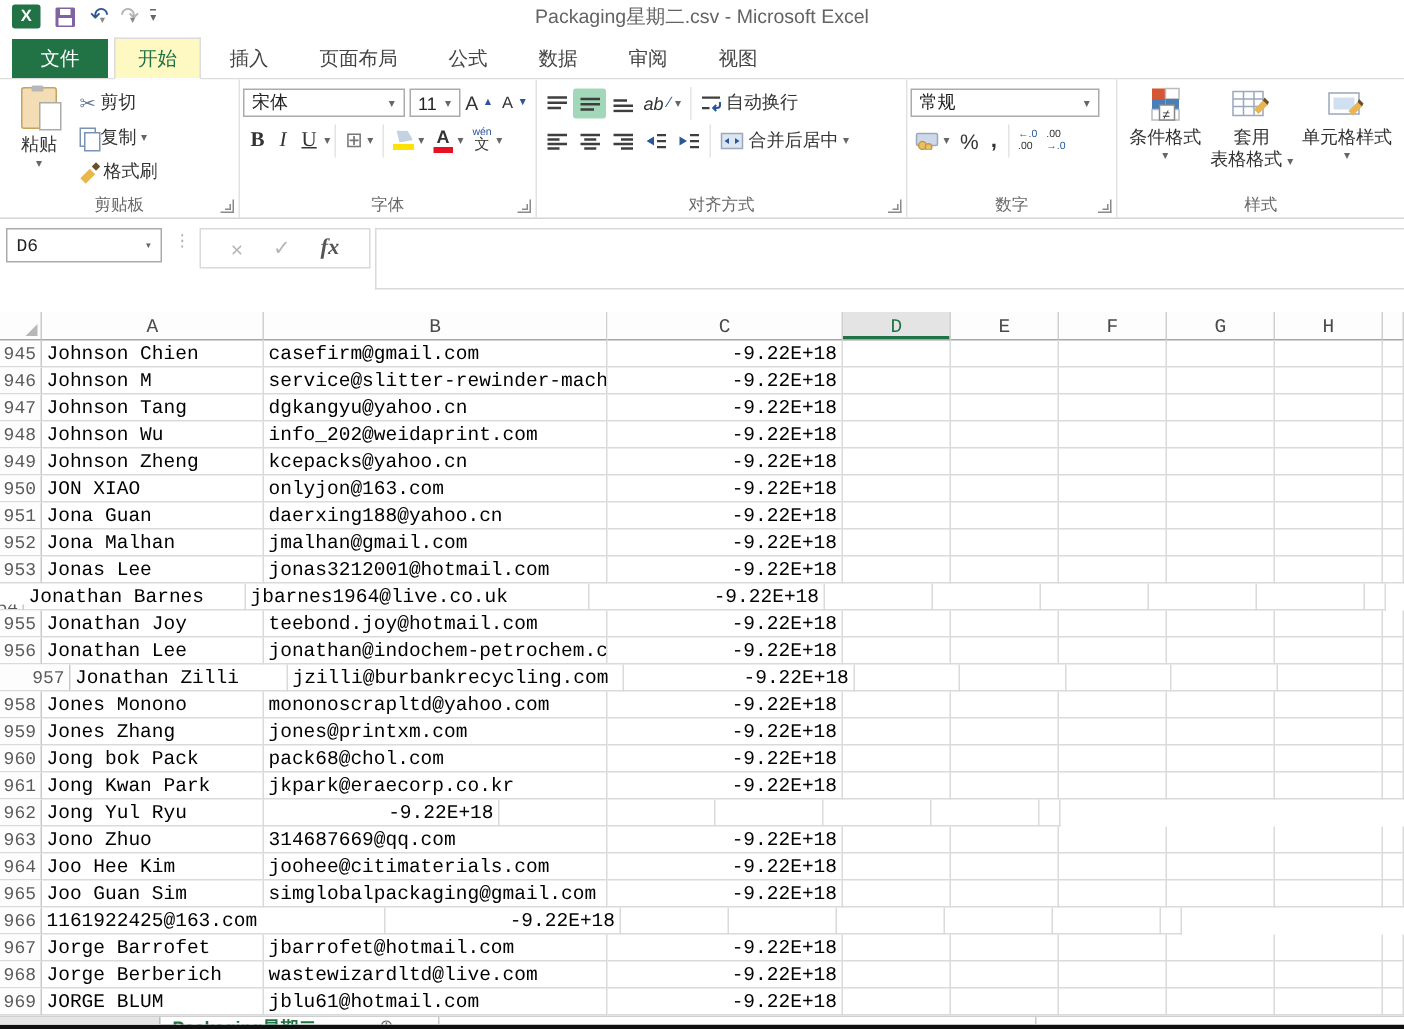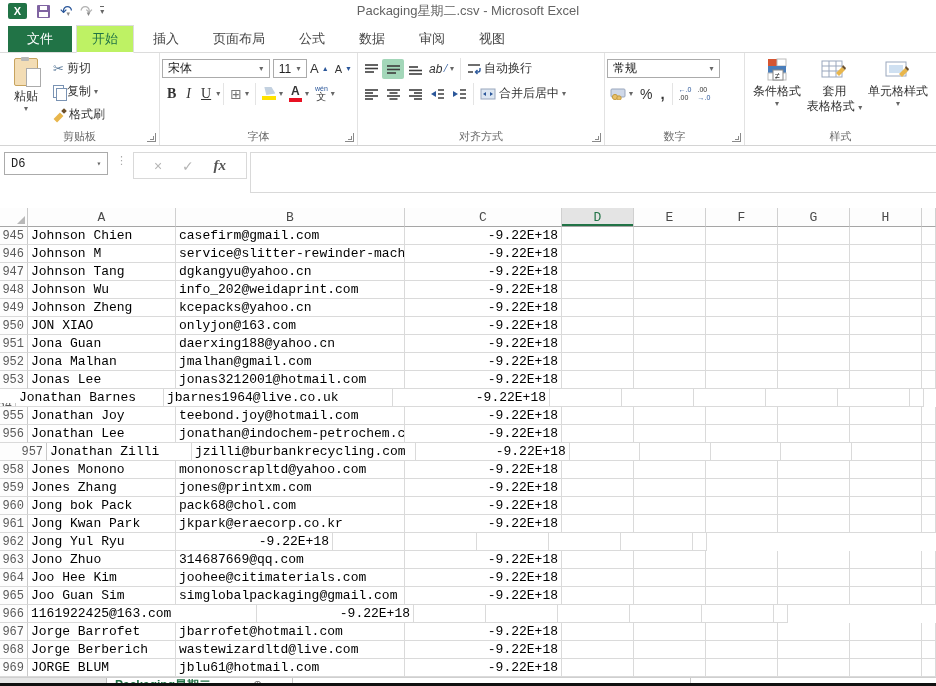--- a/index.html
+++ b/index.html
@@ -18,21 +18,21 @@
   .redo-ic{color:#b3b3b3;font-size:15px;line-height:1;}
   .qcaret{font-size:7px;color:#888;margin-left:-6px;}
   .custom-qat{font-size:8px;color:#666;border-top:1px solid #666;line-height:1;padding-top:1px;}
   .wintitle{position:absolute;left:0;right:0;text-align:center;font-size:13px;color:#636363;}
 
   
   .tabrow{height:30px;display:flex;align-items:flex-end;border-bottom:1px solid #dcdcdc;background:#fff;}
   .tab-file{background:#217346;color:#fff;font-size:13px;padding:0 19px;height:26px;
             display:flex;align-items:center;margin-left:8px;}
   .tab{font-size:13px;color:#444;padding:0 15px;height:26px;display:flex;align-items:center;margin-left:4px;}
-  .tab.active{color:#217346;background:#bef264;border:1px solid #dcdcdc;border-bottom:1px solid #fff;margin-bottom:-1px;}
+  .tab.active{color:#217346;background:#fef9c3;border:1px solid #dcdcdc;border-bottom:1px solid #fff;margin-bottom:-1px;}
 
   
   .ribbon{height:92px;display:flex;background:#fff;border-bottom:1px solid #d4d4d4;position:relative;}
   .group{position:relative;border-right:1px solid #e2e2e2;padding:3px 2px 15px 2px;box-sizing:border-box;}
   .grp-label{position:absolute;bottom:1px;left:0;right:0;text-align:center;font-size:11px;color:#696969;}
   .dlg{position:absolute;right:3px;bottom:3px;width:8px;height:8px;border-right:1px solid #8a8a8a;border-bottom:1px solid #8a8a8a;}
   .dlg::after{content:"";position:absolute;right:1px;bottom:1px;width:3px;height:3px;
               border-right:1px solid #8a8a8a;border-bottom:1px solid #8a8a8a;}
   .rrow{display:flex;align-items:center;height:25px;}
   .sbtn{display:flex;align-items:center;gap:3px;font-size:12px;color:#333;padding:1px 3px;white-space:nowrap;}
@@ -326,21 +326,21 @@
           <span>合并后居中</span>
           <span class="caret">▾</span>
           </span>
       </div>
       <span class="grp-label">对齐方式</span>
       <span class="dlg"></span>
     </div>
 
     <div class="group g-num">
       <div class="rrow">
-        <div class="combo" style="width:113px">
+        <div class="combo" style="width:126px">
           <span>常规</span>
           <span class="cc">▾</span>
         </div>
       </div>
       <div class="rrow">
         <span class="sbtn">
           <svg class="money-ic" width="16" height="12">
             <rect x="1" y="1" width="14" height="8" rx="1" fill="#cfd8e8" stroke="#9aa7bd"></rect>
             <circle cx="5" cy="9" r="2.6" fill="#e8c06a" stroke="#c49b3f"></circle>
             <circle cx="9" cy="10" r="2.2" fill="#e8c06a" stroke="#c49b3f"></circle>

